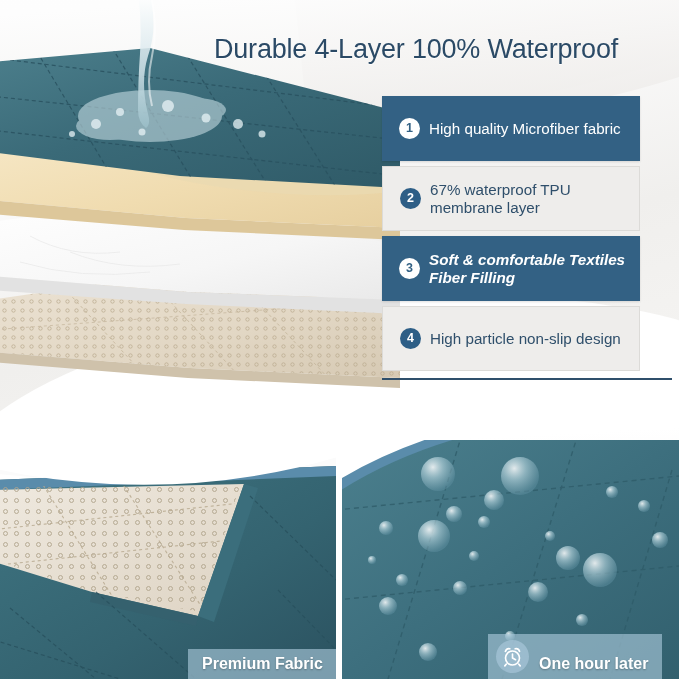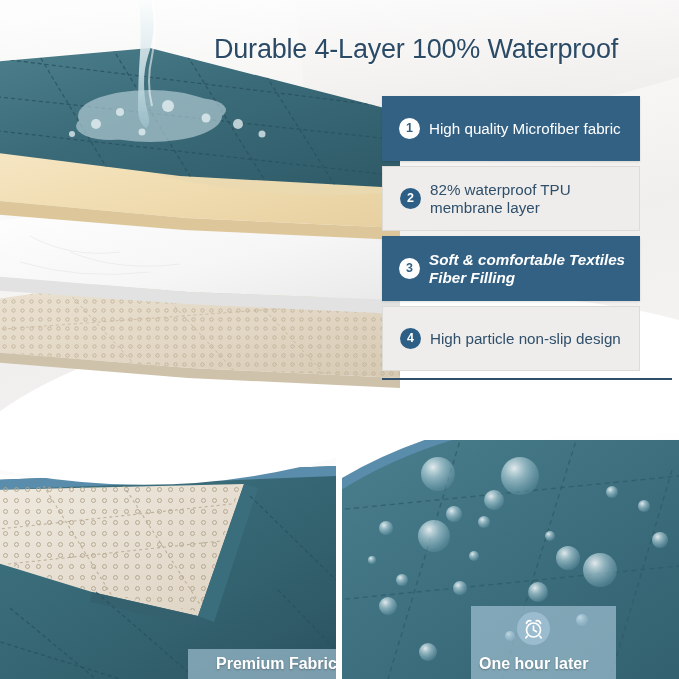--- a/index.html
+++ b/index.html
@@ -125,31 +125,31 @@
   }
   .panel-right {
     position: absolute; left: 342px; top: 0;
     width: 337px; height: 239px;
     overflow: hidden;
   }
 
   
   .caption {
     position: absolute;
-    display: flex; align-items: center; gap: 10px;
-    padding: 6px 28px;
+    display: flex; align-items: flex-end; gap: 10px;
+    padding: 6px 14px;
     background: rgba(173,203,221,.62);
     color: #ffffff;
     font-size: 16px;
     font-weight: 700;
     text-shadow: 0 1px 2px rgba(0,0,0,.28);
     white-space: nowrap;
   }
   .caption-left { left: 188px; bottom: 0; }
-  .caption-right { left: 129px; bottom: 0; padding-left: 8px; flex-direction: column; }
+  .caption-right { left: 146px; bottom: 0; padding-left: 8px; }
   .clock-wrap {
     width: 33px; height: 33px; border-radius: 50%;
     background: rgba(176,206,226,.55);
     display: flex; align-items: center; justify-content: center;
     flex: 0 0 auto;
   }
 </style>
 </head>
 <body>
 
@@ -262,21 +262,21 @@
 
     <div class="title">Durable 4-Layer 100% Waterproof</div>
 
     <div class="features">
       <div class="feat dark">
         <span class="badge">1</span>
         <span class="feat-text">High quality Microfiber fabric</span>
       </div>
       <div class="feat light">
         <span class="badge">2</span>
-        <span class="feat-text">82% waterproof TPU membrane layer</span>
+        <span class="feat-text">67% waterproof TPU membrane layer</span>
       </div>
       <div class="feat dark bold">
         <span class="badge">3</span>
         <span class="feat-text">Soft &amp; comfortable Textiles Fiber Filling</span>
       </div>
       <div class="feat light">
         <span class="badge">4</span>
         <span class="feat-text">High particle non-slip design</span>
       </div>
     </div>

